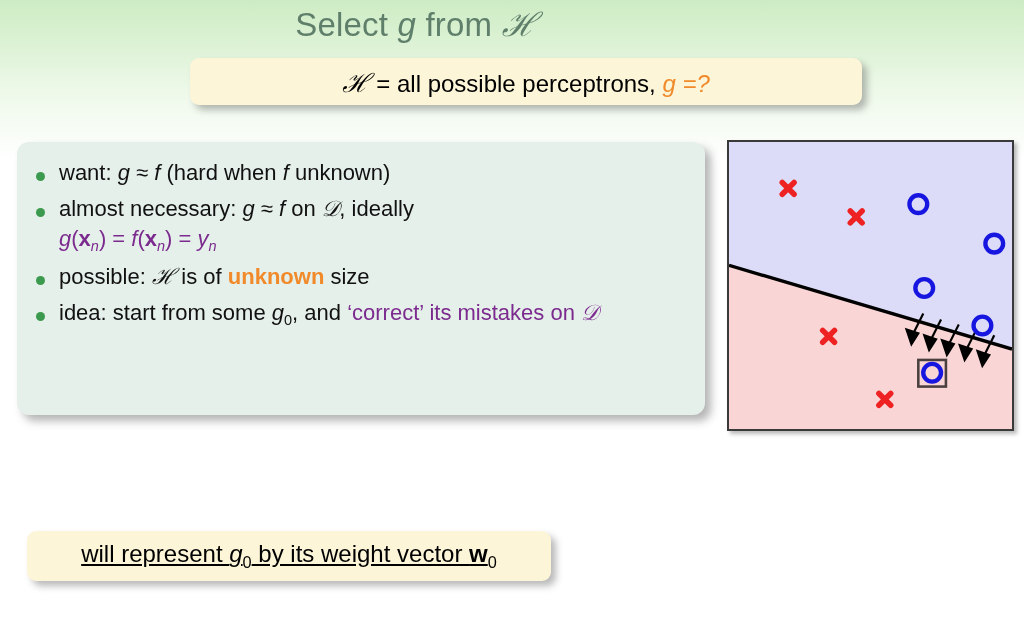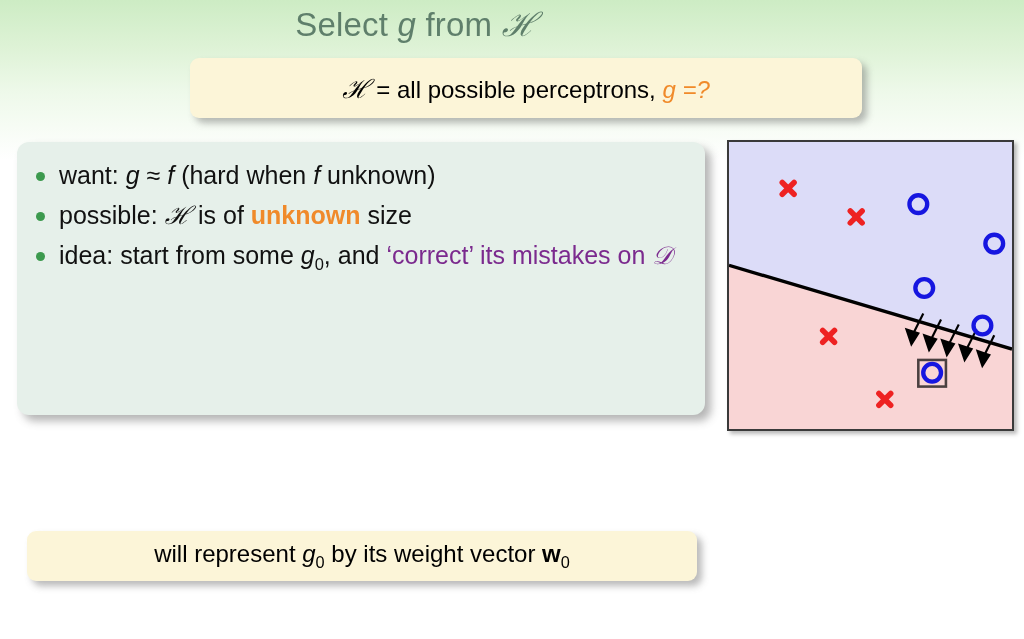--- a/index.html
+++ b/index.html
@@ -47,27 +47,28 @@
     border-radius: 9px;
     box-shadow: 5px 5px 7px rgba(90,90,90,0.42);
     display: flex;
     align-items: center;
     justify-content: center;
     z-index: 4;
     color: #000000;
   }
   #top-banner {
     left: 190px; top: 58px;
-    width: 672px; height: 60px;
+    width: 672px; height: 47px;
     font-size: 24px;
   }
   #bottom-banner {
     left: 27px; top: 531px;
-    width: 670px; height: 50px;
+    width: 524px; height: 50px;
     font-size: 24px;
+    text-decoration: underline;
   }
   .banner .cal { font-family: "DejaVu Serif", serif; font-style: italic; font-size: 1.08em; }
   .banner .mathvar { font-style: italic; }
   .banner .orange { color: #f08a2a; }
   .banner sub { font-size: 0.68em; font-style: normal; }
   .banner .bold { font-weight: bold; }
 
   
   #content-box {
     position: absolute;
@@ -75,21 +76,21 @@
     width: 688px; height: 273px;
     background: #e6f0ea;
     border-radius: 12px;
     box-shadow: 6px 6px 8px rgba(90,90,90,0.45);
     z-index: 2;
   }
   #bullet-list {
     list-style: none;
     margin: 0;
     padding: 17px 20px 0 42px;
-    font-size: 25px;
+    font-size: 22px;
     color: #111111;
     line-height: 1.30;
   }
   #bullet-list > li {
     position: relative;
     margin-bottom: 7px;
   }
   #bullet-list > li::before {
     content: "";
     position: absolute;
@@ -132,20 +133,24 @@
   <span><span class="cal">ℋ</span><span> = </span><span>all possible perceptrons, </span><span class="orange mathvar">g =?</span></span>
 </div>
 
 <div id="content-box">
   <ul id="bullet-list">
 
     <li>
       <span>want: </span><span class="mathvar">g</span> ≈ <span class="mathvar">f</span> (hard when <span class="mathvar">f</span> unknown)
     </li>
 
+    <li>
+      <span>almost necessary: </span><span class="mathvar">g</span> ≈ <span class="mathvar">f</span> on <span class="cal">𝒟</span>, ideally
+      <span class="eqline purple"><span class="mathvar">g</span>(<span class="bold">x</span><sub>n</sub>) = <span class="mathvar">f</span>(<span class="bold">x</span><sub>n</sub>) = <span class="mathvar">y</span><sub>n</sub></span>
+    </li>
 
     <li>
       <span>possible: </span><span class="cal">ℋ</span> is of <span class="orange-b">unknown</span> size
     </li>
 
     <li>
       <span>idea: </span>start from some <span class="mathvar">g</span><sub class="up">0</sub>, and <span class="purple">‘correct’ its mistakes on <span class="cal">𝒟</span></span>
     </li>
 
   </ul>

